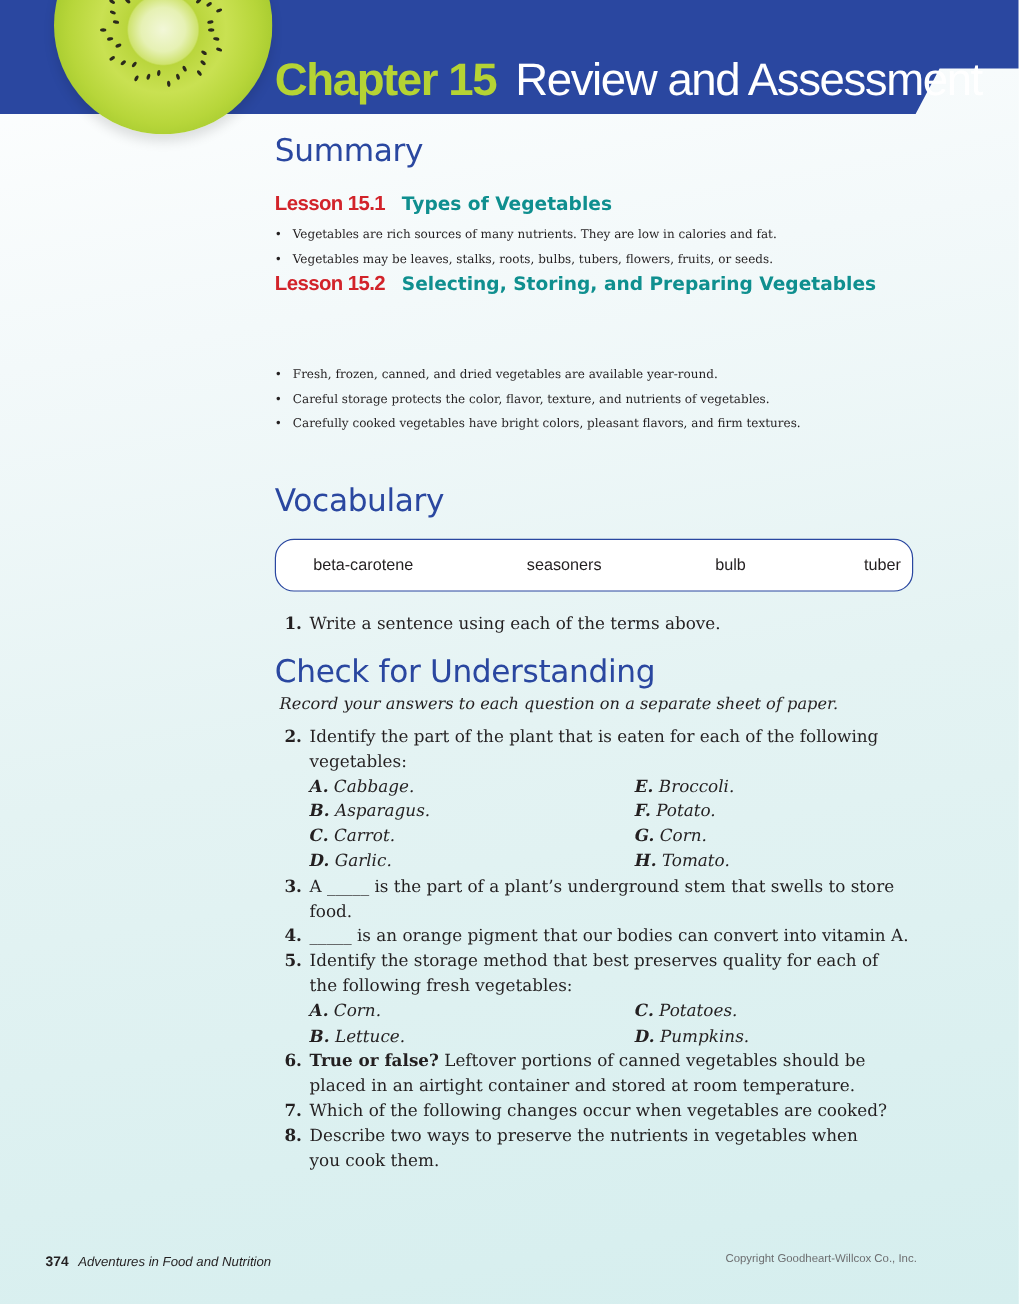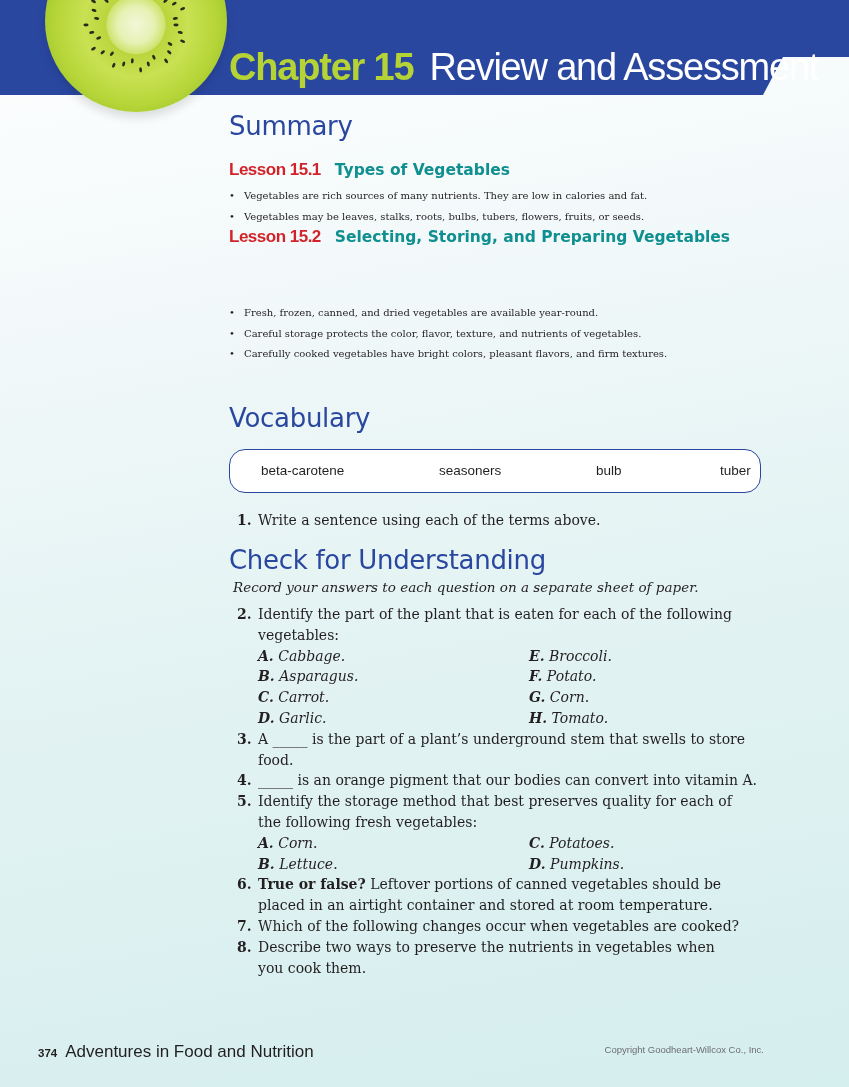--- a/index.html
+++ b/index.html
@@ -58,21 +58,21 @@
   .q { position: relative; padding-left: 29px; }
   .q .qn { position: absolute; left: 8px; top: 0; font-weight: bold; }
   .opts { display: grid; grid-template-columns: 271px 220px; font-style: italic; }
   .opt b { font-weight: bold; }
   .instr { font-style: italic; font-size: 13.5px; margin-left: 4px; }
   .footer {
     position: absolute; top: 1042px; left: 38px; width: 726px;
     font-family: "Liberation Sans", sans-serif;
   }
   .footer .pg { font-weight: bold; font-size: 11.5px; }
-  .footer .book { font-size: 17px; margin-left: 8px; }
+  .footer .book { font-size: 11px; margin-left: 8px; font-style: italic; }
   .footer .copy { position: absolute; right: 0; top: 2px; font-size: 9.5px; color: #6d6e70; }
   .abs { position: absolute; }
 </style>
 </head>
 <body>
 
 <div class="banner"></div>
 
 <div class="kiwi">
   <svg class="seeds" viewBox="0 0 182 182">

